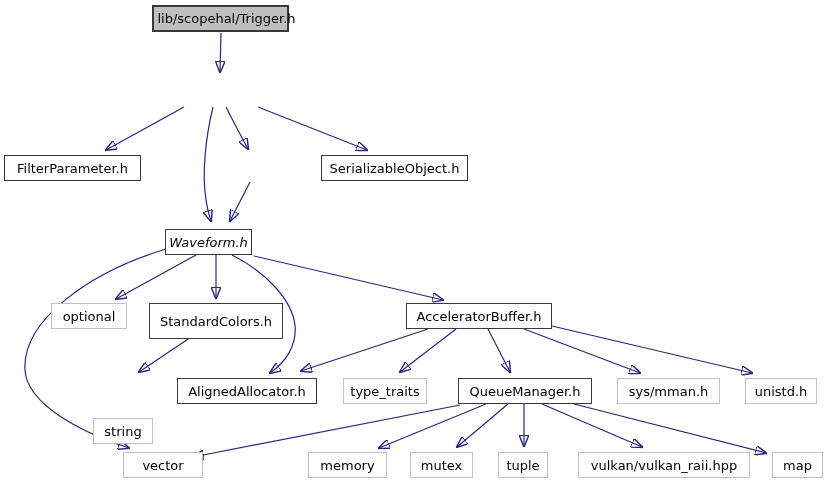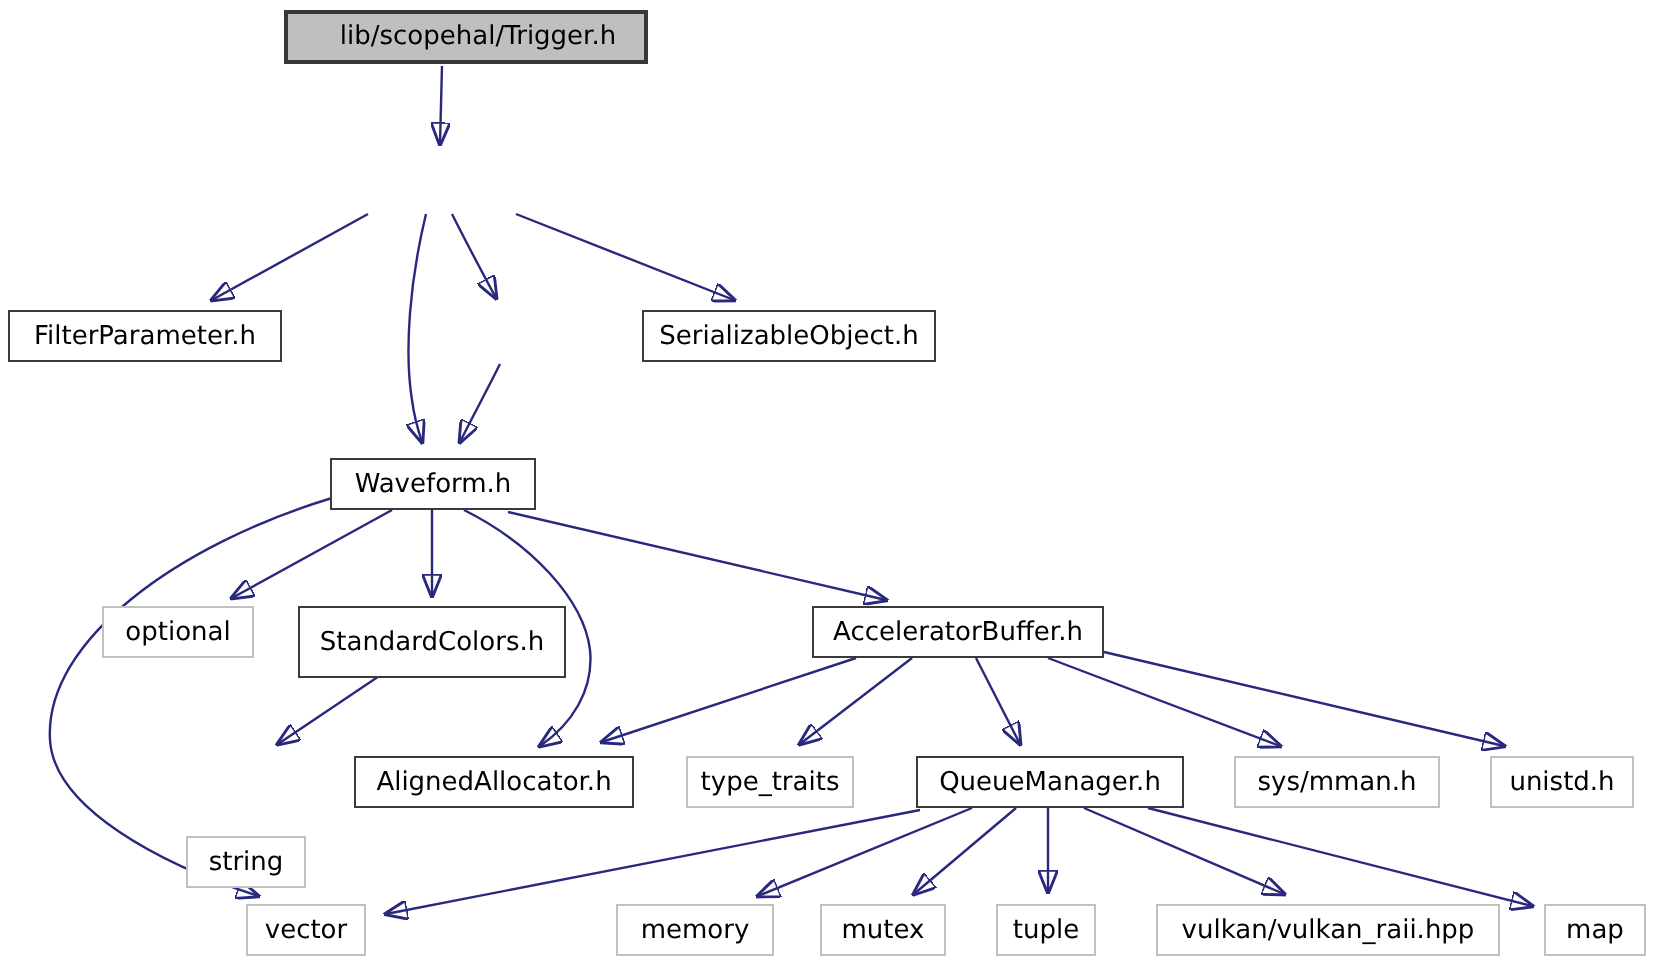--- a/index.html
+++ b/index.html
@@ -71,49 +71,49 @@
     <path marker-end="url(#arrow)" d="M524,329 L640,373"></path>
     <path marker-end="url(#arrow)" d="M552,326 L752,373"></path>
     <path marker-end="url(#arrow)" d="M460,405 L193,457"></path>
     <path marker-end="url(#arrow)" d="M486,404 L379,448"></path>
     <path marker-end="url(#arrow)" d="M508,404 L457,447"></path>
     <path marker-end="url(#arrow)" d="M524,404 L524,446"></path>
     <path marker-end="url(#arrow)" d="M542,404 L642,447"></path>
     <path marker-end="url(#arrow)" d="M574,404 L766,453"></path>
   </svg>
 
-  <div class="node main" style="left:142px;top:5px;width:182px;height:27px;padding-left:12px;">lib/scopehal/Trigger.h</div>
+  <div class="node main" style="left:152px;top:5px;width:137px;height:27px;padding-left:12px;">lib/scopehal/Trigger.h</div>
 
 
   <div class="node" style="left:4px;top:155px;width:137px;height:26px;">FilterParameter.h</div>
 
 
   <div class="node" style="left:321px;top:155px;width:147px;height:26px;">SerializableObject.h</div>
 
-  <div class="node" style="left:165px;top:229px;width:103px;height:26px;">Waveform.h</div>
+  <div class="node" style="left:165px;top:229px;width:87px;height:26px;font-style:italic;">Waveform.h</div>
 
   <div class="node external" style="left:51px;top:303px;width:76px;height:26px;">optional</div>
 
   <div class="node" style="left:149px;top:303px;width:134px;height:36px;">StandardColors.h</div>
 
   <div class="node" style="left:406px;top:303px;width:146px;height:26px;">AcceleratorBuffer.h</div>
 
   <div class="node external" style="left:93px;top:378px;width:60px;height:26px;margin-top:40px;">string</div>
 
   <div class="node" style="left:177px;top:378px;width:140px;height:26px;">AlignedAllocator.h</div>
 
   <div class="node external" style="left:343px;top:378px;width:84px;height:26px;">type_traits</div>
 
   <div class="node" style="left:458px;top:378px;width:134px;height:26px;">QueueManager.h</div>
 
   <div class="node external" style="left:617px;top:378px;width:103px;height:26px;">sys/mman.h</div>
 
   <div class="node external" style="left:745px;top:378px;width:72px;height:26px;">unistd.h</div>
 
-  <div class="node external" style="left:123px;top:452px;width:60px;height:26px;">vector</div>
+  <div class="node external" style="left:123px;top:452px;width:80px;height:26px;">vector</div>
 
   <div class="node external" style="left:308px;top:452px;width:79px;height:26px;">memory</div>
 
   <div class="node external" style="left:410px;top:452px;width:63px;height:26px;">mutex</div>
 
   <div class="node external" style="left:498px;top:452px;width:50px;height:26px;">tuple</div>
 
   <div class="node external" style="left:578px;top:452px;width:172px;height:26px;">vulkan/vulkan_raii.hpp</div>
 
   <div class="node external" style="left:772px;top:452px;width:51px;height:26px;">map</div>

